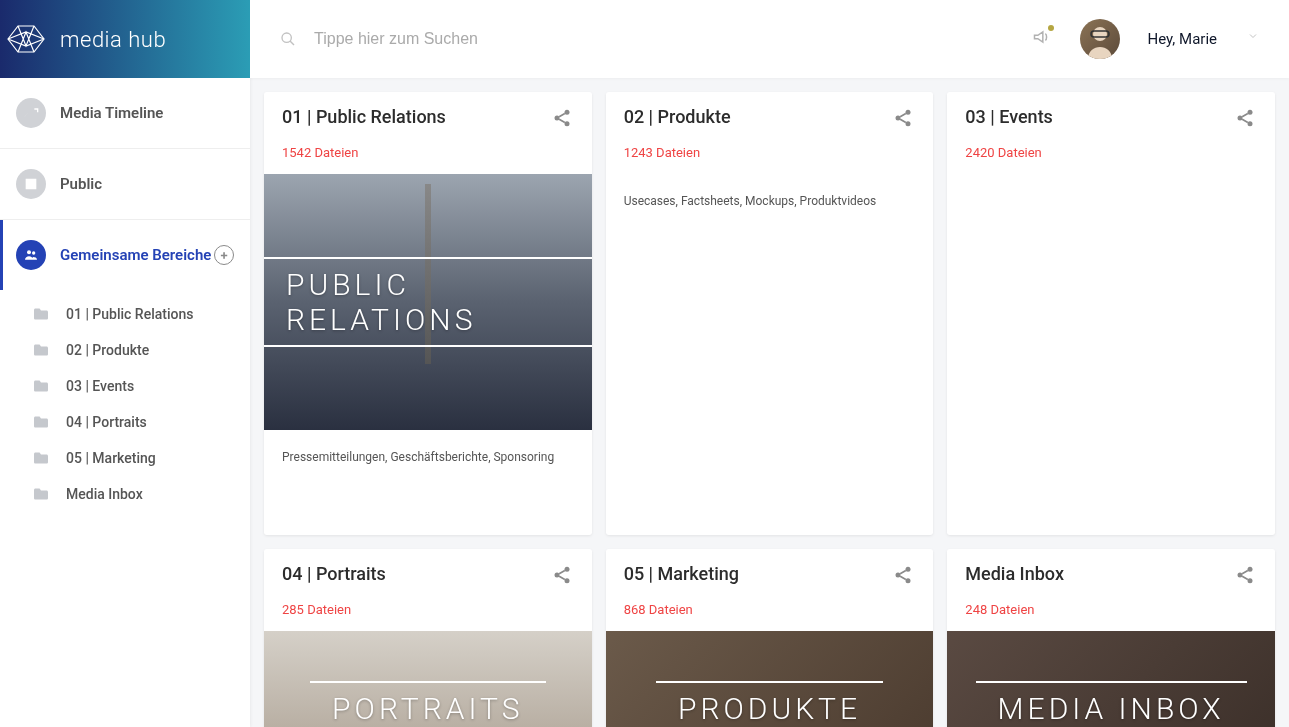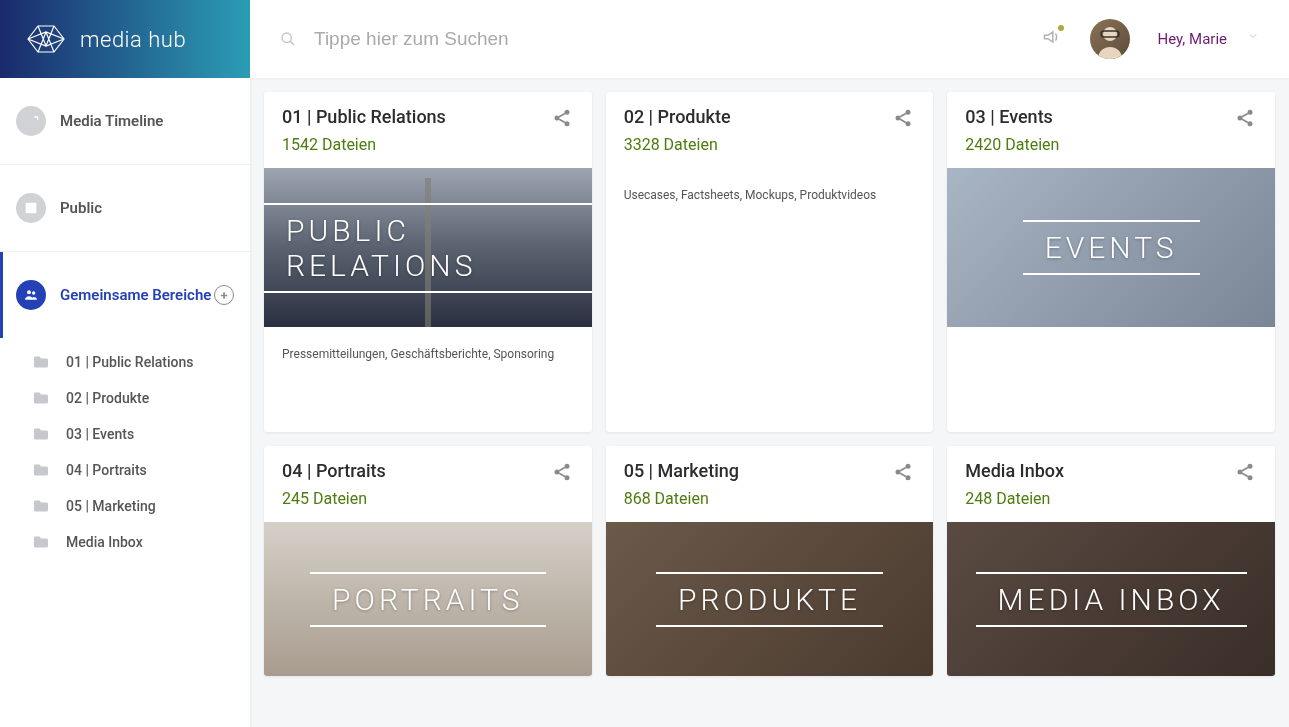--- a/index.html
+++ b/index.html
@@ -1,54 +1,54 @@
 <!DOCTYPE html>
 <html><head>
 <meta charset="utf-8">
 <style>
 *{box-sizing:border-box;margin:0;padding:0}
 body{font-family:-apple-system,BlinkMacSystemFont,"Segoe UI",Roboto,sans-serif;background:#f5f6f8;color:#2c2c2c;width:1289px;height:727px;overflow:hidden}
 .layout{display:flex;height:100%}
 .sidebar{width:250px;background:#fff;display:flex;flex-direction:column;box-shadow:1px 0 3px rgba(0,0,0,0.05)}
-.brand{height:78px;background:linear-gradient(90deg,#1a2a6c 0%,#2b9db5 100%);display:flex;align-items:center;padding:0 24px;color:#fff}
+.brand{height:78px;background:linear-gradient(90deg,#1a2a6c 0%,#2b9db5 100%);display:flex;align-items:center;padding:0 4px;color:#fff}
 .brand-icon{width:44px;height:38px;margin-right:12px;flex-shrink:0}
 .brand-text{font-size:22px;font-weight:300;letter-spacing:.5px}
 .nav-section{border-bottom:1px solid #eee}
-.nav-item{display:flex;align-items:center;padding:28px 16px;cursor:pointer;color:#555;font-size:15px;font-weight:600}
+.nav-item{display:flex;align-items:center;padding:20px 16px;cursor:pointer;color:#555;font-size:15px;font-weight:600}
 .nav-item.active{color:#2442b5;position:relative}
 .nav-item.active::before{content:"";position:absolute;left:0;top:0;bottom:0;width:3px;background:#2442b5}
 .nav-icon{width:30px;height:30px;border-radius:50%;background:#d0d2d6;display:flex;align-items:center;justify-content:center;margin-right:14px;flex-shrink:0}
 .nav-item.active .nav-icon{background:#2442b5}
 .nav-icon svg{width:16px;height:16px;fill:#fff}
 .plus-btn{margin-left:auto;width:20px;height:20px;border:1.5px solid #8a8a8a;border-radius:50%;display:flex;align-items:center;justify-content:center;font-size:13px;color:#8a8a8a}
 .sub-list{padding:6px 0 16px}
 .sub-item{display:flex;align-items:center;padding:10px 16px 10px 32px;cursor:pointer;color:#555;font-size:14px;font-weight:500}
 .folder-icon{width:18px;height:14px;margin-right:16px;flex-shrink:0}
 .main{flex:1;display:flex;flex-direction:column;overflow:hidden}
 .topbar{height:78px;background:#fff;display:flex;align-items:center;padding:0 30px;box-shadow:0 1px 3px rgba(0,0,0,0.04)}
 .search{display:flex;align-items:center;flex:1}
 .search-icon{width:16px;height:16px;margin-right:18px;opacity:.4}
-.search-input{border:none;outline:none;font-size:19px;color:#0369a1;width:400px;background:transparent}
+.search-input{border:none;outline:none;font-size:16px;color:#0369a1;width:400px;background:transparent}
 .search-input::placeholder{color:#aaa}
 .header-actions{display:flex;align-items:center;gap:28px}
 .notif{position:relative;cursor:pointer}
 .notif svg{width:20px;height:20px;opacity:.5}
 .notif-dot{position:absolute;top:-2px;right:-2px;width:6px;height:6px;border-radius:50%;background:#b5a642}
 .avatar{width:40px;height:40px;border-radius:50%;background:linear-gradient(135deg,#8B7355,#5c4a3a);display:flex;align-items:center;justify-content:center;overflow:hidden}
-.user{display:flex;cursor:pointer;gap:20px;color:#701a75;font-size:15px}
+.user{display:flex;cursor:pointer;gap:30px;color:#0f172a;font-size:15px}
 .chevron{width:12px;height:12px;opacity:.4}
 .content{flex:1;overflow-y:auto;padding:14px}
 .grid{display:grid;grid-template-columns:repeat(3,1fr);gap:14px}
 .card{background:#fff;border-radius:3px;box-shadow:0 1px 3px rgba(0,0,0,0.08);overflow:hidden;cursor:pointer;display:flex;flex-direction:column}
 .card-head{padding:14px 18px;display:flex;align-items:flex-start;justify-content:space-between}
 .card-title{font-size:18px;font-weight:500;color:#2c2c2c}
-.card-sub{font-size:16px;color:#4d7c0f;margin-top:8px}
+.card-sub{font-size:13px;color:#ef4444;margin-top:18px}
 .share-btn{cursor:pointer;padding:2px}
 .share-btn svg{width:20px;height:20px;fill:#8a8a8a}
-.card-img{height:159px;display:flex;align-items:center;justify-content:center;position:relative;overflow:hidden}
+.card-img{height:256px;display:flex;align-items:center;justify-content:center;position:relative;overflow:hidden}
 .card-img-label{color:#fff;font-size:30px;font-weight:300;letter-spacing:4px;border-top:2px solid #fff;border-bottom:2px solid #fff;padding:8px 22px;position:relative;z-index:2;text-shadow:0 1px 3px rgba(0,0,0,0.3)}
 .card-desc{padding:18px;font-size:12px;color:#555;line-height:1.5;min-height:105px}
 .card.short .card-img{height:154px}
 .bg-pr{background:linear-gradient(180deg,#9ca5b0 0%,#5a6270 50%,#2a3040 100%)}
 .bg-pr::after{content:"";position:absolute;left:50%;top:10px;width:6px;height:180px;background:linear-gradient(#888,#555);transform:translateX(-50%)}
 .bg-prod{background:#d8d8d8}
 .bg-prod::before{content:"";position:absolute;width:200px;height:130px;background:#2a2a2a;border:8px solid #3a3a3a;border-radius:4px;top:30px}
 .bg-events{background:linear-gradient(135deg,#a8b5c5,#7a8595)}
 .bg-portrait{background:linear-gradient(180deg,#d5d0c8,#a89c8e)}
 .bg-marketing{background:linear-gradient(135deg,#6b5a4a,#4a3a2e)}
@@ -193,21 +193,21 @@
             </div>
             <div class="card-img bg-pr">
               <div class="card-img-label">PUBLIC RELATIONS</div>
             </div>
             <div class="card-desc">Pressemitteilungen, Geschäftsberichte, Sponsoring</div>
           </div>
           <div class="card">
             <div class="card-head">
               <div>
                 <div class="card-title">02 | Produkte</div>
-                <div class="card-sub">3328 Dateien</div>
+                <div class="card-sub">1243 Dateien</div>
               </div>
               <div class="share-btn"><svg viewBox="0 0 24 24">
                   <circle cx="18" cy="5" r="3"></circle>
                   <circle cx="6" cy="12" r="3"></circle>
                   <circle cx="18" cy="19" r="3"></circle>
                   <path d="M8.6 10.5l6.8-4M8.6 13.5l6.8 4" stroke="#8a8a8a" stroke-width="2"></path>
                 </svg></div>
             </div>
             <div class="card-desc">Usecases, Factsheets, Mockups, Produktvideos</div>
           </div>
@@ -217,29 +217,26 @@
                 <div class="card-title">03 | Events</div>
                 <div class="card-sub">2420 Dateien</div>
               </div>
               <div class="share-btn"><svg viewBox="0 0 24 24">
                   <circle cx="18" cy="5" r="3"></circle>
                   <circle cx="6" cy="12" r="3"></circle>
                   <circle cx="18" cy="19" r="3"></circle>
                   <path d="M8.6 10.5l6.8-4M8.6 13.5l6.8 4" stroke="#8a8a8a" stroke-width="2"></path>
                 </svg></div>
             </div>
-            <div class="card-img bg-events">
-              <div class="card-img-label">EVENTS</div>
-            </div>
           </div>
           <div class="card short">
             <div class="card-head">
               <div>
                 <div class="card-title">04 | Portraits</div>
-                <div class="card-sub">245 Dateien</div>
+                <div class="card-sub">285 Dateien</div>
               </div>
               <div class="share-btn"><svg viewBox="0 0 24 24">
                   <circle cx="18" cy="5" r="3"></circle>
                   <circle cx="6" cy="12" r="3"></circle>
                   <circle cx="18" cy="19" r="3"></circle>
                   <path d="M8.6 10.5l6.8-4M8.6 13.5l6.8 4" stroke="#8a8a8a" stroke-width="2"></path>
                 </svg></div>
             </div>
             <div class="card-img bg-portrait">
               <div class="card-img-label">PORTRAITS</div>

